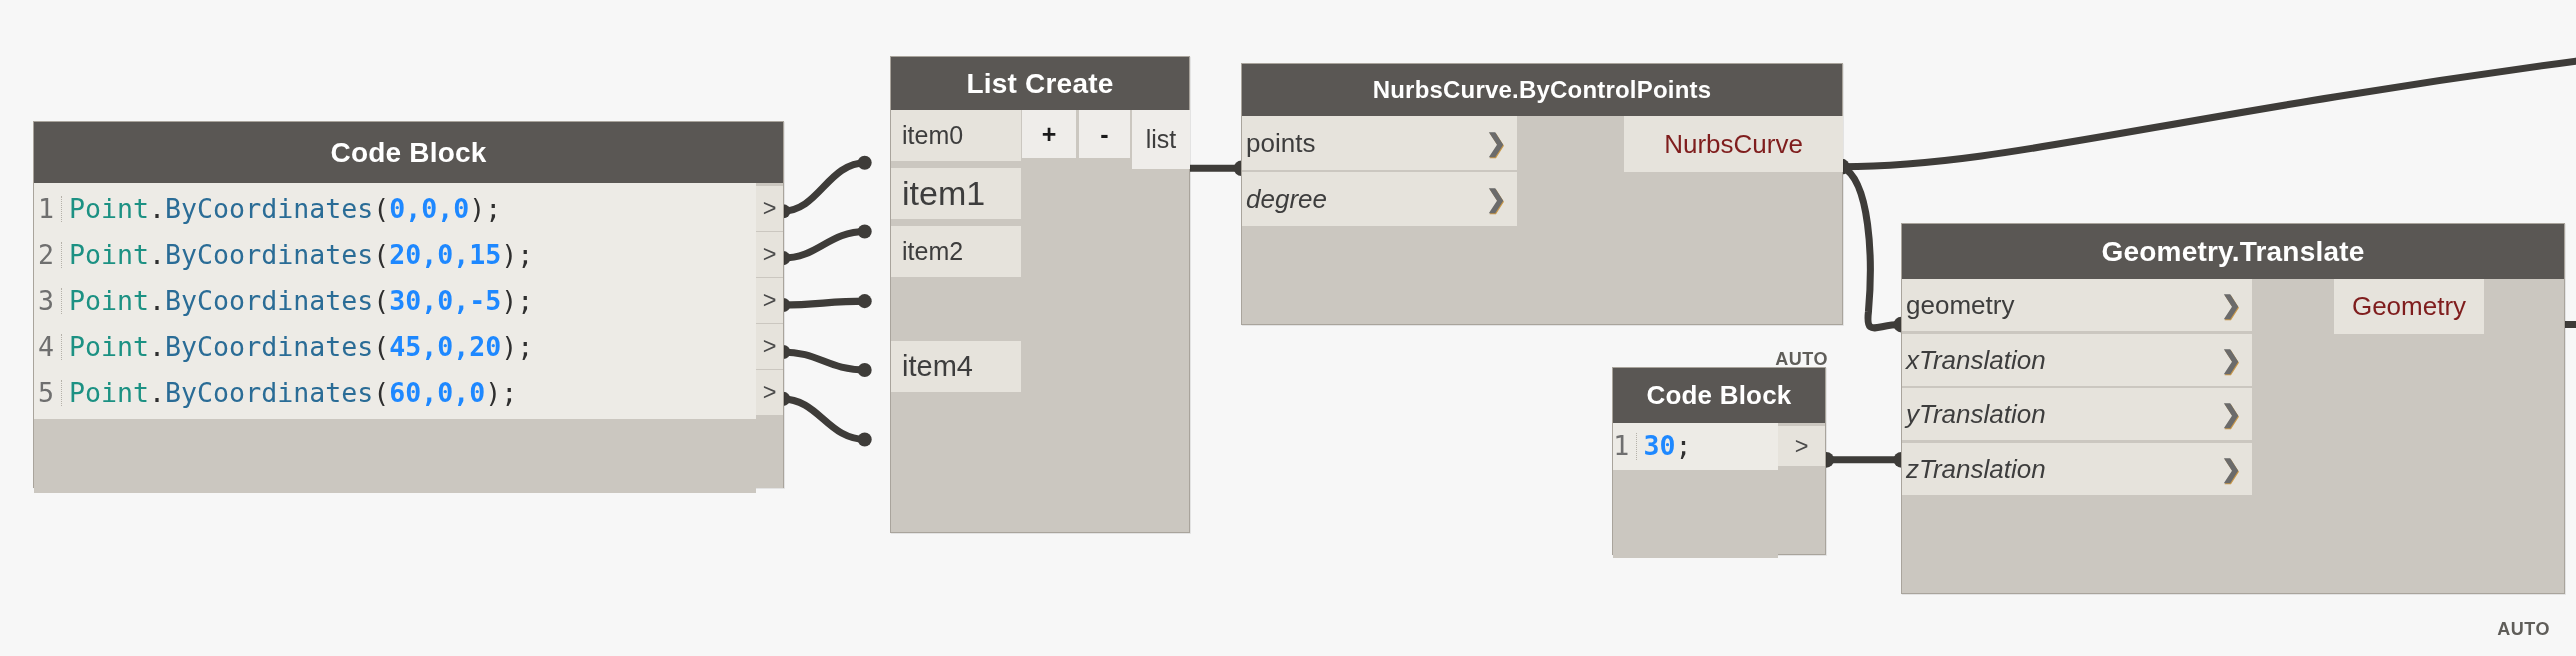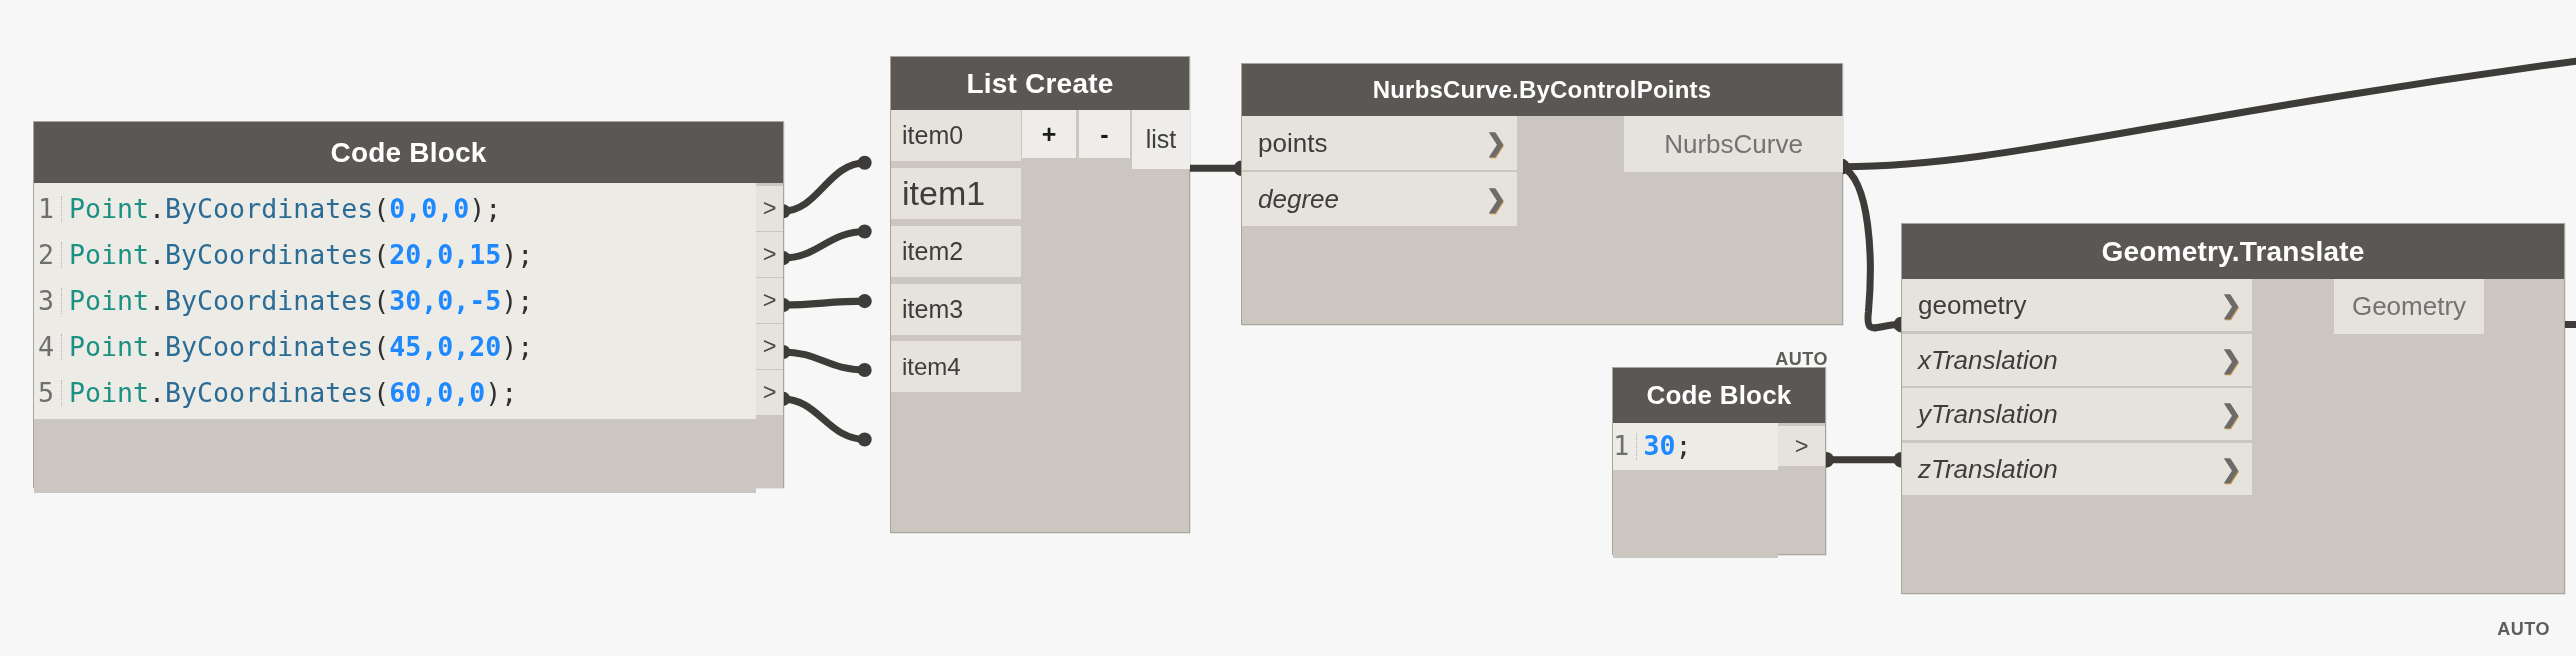--- a/index.html
+++ b/index.html
@@ -97,39 +97,39 @@
 
   
   .io-grid { position: relative; width: 100%; height: 100%; }
   .port-in {
     position: absolute;
     background: #e6e3dc;
     box-sizing: border-box;
     display: flex;
     align-items: center;
     justify-content: space-between;
-    padding: 0 11px 0 16px;
+    padding: 0 11px 0 4px;
     color: #3d3d3d;
     border-bottom: 0.8px solid #cbc7c0;
   }
   .port-in.optional .port-label { font-style: italic; }
   .port-label { white-space: nowrap; }
   .chev {
     color: #6b6b6b;
     font-weight: bold;
     text-shadow: 0.8px 0.8px 0 #c8984a;
   }
   .port-out {
     position: absolute;
     background: #e6e3dc;
     box-sizing: border-box;
     display: flex;
     align-items: center;
     justify-content: center;
-    color: #737373;
+    color: #7f1d1d;
     padding: 0 9.4px;
     white-space: nowrap;
   }
   .auto-badge {
     position: absolute;
     color: #5f5d59;
     font-weight: bold;
     letter-spacing: 0.5px;
   }
 
@@ -251,24 +251,21 @@
     <div class="io-grid">
       <div class="lc-item" style="left:0; top:0; width:130px; height:52px; font-size:25px;">
         <span class="port-label">item0</span>
       </div>
       <div class="lc-item" style="left:0; top:58px; width:130px; height:52px; font-size:34px;">
         <span class="port-label">item1</span>
       </div>
       <div class="lc-item" style="left:0; top:116px; width:130px; height:52px; font-size:25px;">
         <span class="port-label">item2</span>
       </div>
-      <div class="lc-item" style="left:0; top:174px; width:130px; height:52px; font-size:25px;">
-        <span class="port-label">item3</span>
-      </div>
-      <div class="lc-item" style="left:0; top:231px; width:130px; height:52px; font-size:24px;">
+      <div class="lc-item" style="left:0; top:231px; width:130px; height:52px; font-size:29px;">
         <span class="port-label">item4</span>
       </div>
 
       <div class="lc-btn" style="left:131px; top:0; width:55px; height:48px; font-size:25px;">+</div>
       <div class="lc-btn" style="left:188px; top:0; width:52px; height:48px; font-size:25px;">-</div>
       <div class="lc-out" style="left:241px; top:0; width:58px; height:59px; font-size:25px;">list</div>
     </div>
   </div>
 
   <div class="node" style="left:1241px; top:63px; width:602px; height:262px;">

